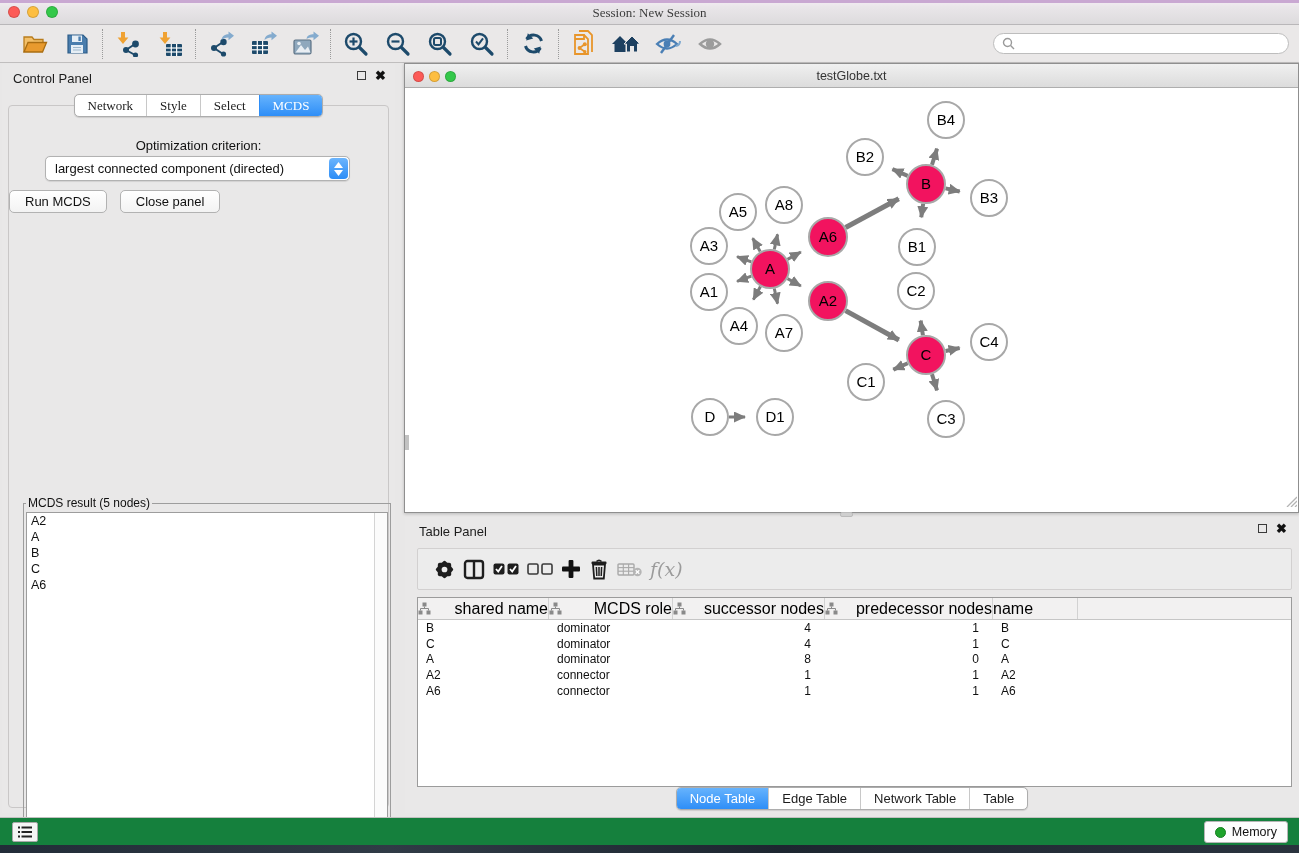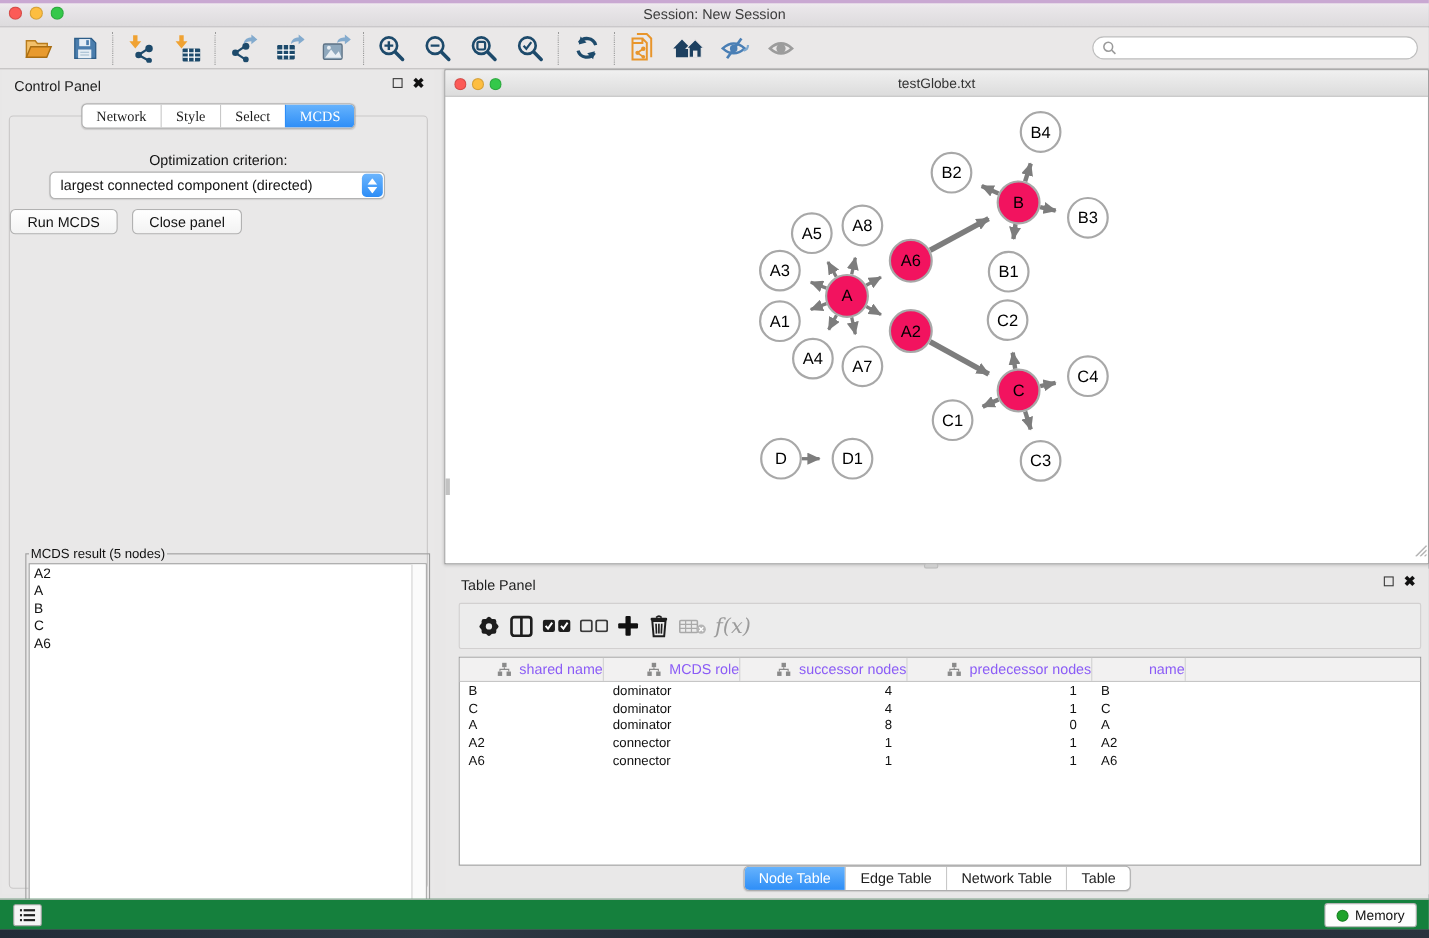--- a/index.html
+++ b/index.html
@@ -8,21 +8,21 @@
 
   .app-window { position:absolute; left:0; top:0; width:1299px; height:845px; background:#e8e7e7; }
 
   
   .titlebar { position:absolute; left:0; top:0; width:100%; height:25px;
     background:linear-gradient(#f4eef4,#e9e6e9 30%,#dddbdd); border-bottom:1px solid #b9b7b9; }
   .titlebar::before { content:""; position:absolute; left:0; top:0; width:100%; height:3px; background:#c9a8d2; }
   .traffic { position:absolute; top:6px; display:flex; gap:7px; left:8px; }
   .light { width:12px; height:12px; border-radius:50%; border:0.5px solid rgba(0,0,0,.15); }
   .light.red { background:#fc5b57; } .light.yellow { background:#fdbe41; } .light.green { background:#34c84a; }
-  .win-title { position:absolute; width:100%; text-align:center; top:5px; font-size:13px; color:#3c3c3c; }
+  .win-title { position:absolute; width:100%; text-align:center; top:5px; font-size:13px; color:#3c3c3c;font-family:Liberation Serif, serif; }
 
   
   .main-toolbar { position:absolute; left:0; top:25px; width:100%; height:38px; background:#eae8e8;
     border-bottom:1px solid #c0bebe; display:flex; align-items:center; padding:0 10px; }
   .tb-group { display:flex; align-items:center; gap:10px; padding:0 9px; }
   .tb-sep { width:1px; height:30px; border-left:1px dotted #9a9a9a; }
   .tb-btn { width:32px; height:30px; display:flex; align-items:center; justify-content:center; cursor:default; }
   .tb-btn svg { display:block; }
   .search-wrap { margin-left:auto; }
   .search-box { width:296px; height:21px; border:1px solid #bdbdbd; border-radius:11px; background:#fff;
@@ -81,22 +81,22 @@
   
   .table-panel { position:absolute; left:405px; top:517px; width:894px; height:296px; background:#e9e8e8; }
   .tp-toolbar { position:absolute; left:12px; right:7px; top:31px; height:42px; background:#ececec;
     border:1px solid #d2d0d0; border-radius:2px; display:flex; align-items:center; gap:8px; padding:0 16px; }
   .tp-icon { display:flex; align-items:center; justify-content:center; cursor:default; }
   .fx-label { font-family:"DejaVu Serif", serif; font-style:italic; font-size:19px; color:#9b9b9b; }
 
   .data-table { position:absolute; left:12px; right:7px; top:80px; height:190px; background:#fff;
     border:1px solid #9b9b9b; font-size:12px; }
   .dt-header { display:flex; height:22px; background:#f2f1f1; border-bottom:1px solid #c6c6c6; }
-  .dt-hcell { display:flex; align-items:center; justify-content:flex-end; gap:7px; border-right:1px solid #d2d2d2;
-    color:#8b5cf6; font-size:13px; }
+  .dt-hcell { display:flex; align-items:center; justify-content:space-between; gap:7px; border-right:1px solid #d2d2d2;
+    color:#000000; font-size:16px; }
   .dt-row { display:flex; height:15.8px; align-items:center; }
   .dt-cell { padding:0 8px; color:#101010; overflow:hidden; white-space:nowrap; }
   .c0 { width:131px; } .c1 { width:124px; } .c2 { width:152px; } .c3 { width:168px; } .c4 { width:85px; }
   .num { text-align:right; padding-right:14px; }
   .tp-tabs { position:absolute; top:270px; width:100%; text-align:center; }
 
   
   .status-bar { position:absolute; left:0; top:817px; width:100%; height:28px; background:#15803d;
     border-top:1px solid #c2c0c0; }
   .list-btn { position:absolute; left:12px; top:4px; width:26px; height:20px; background:#f5f5f5;

